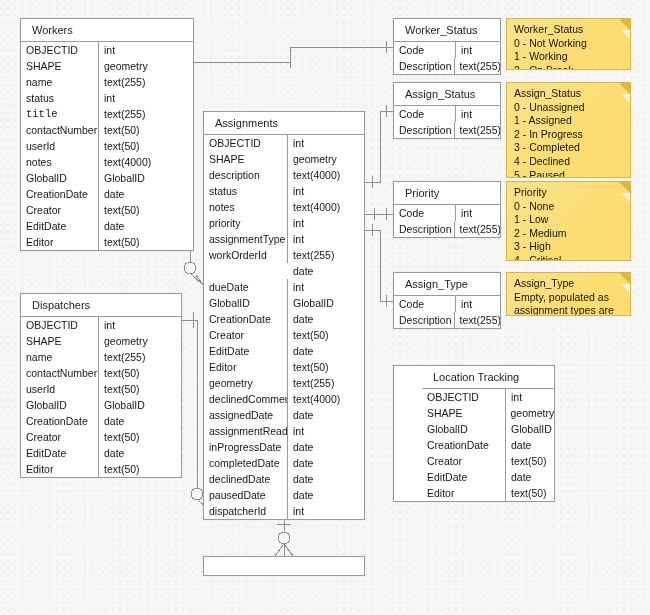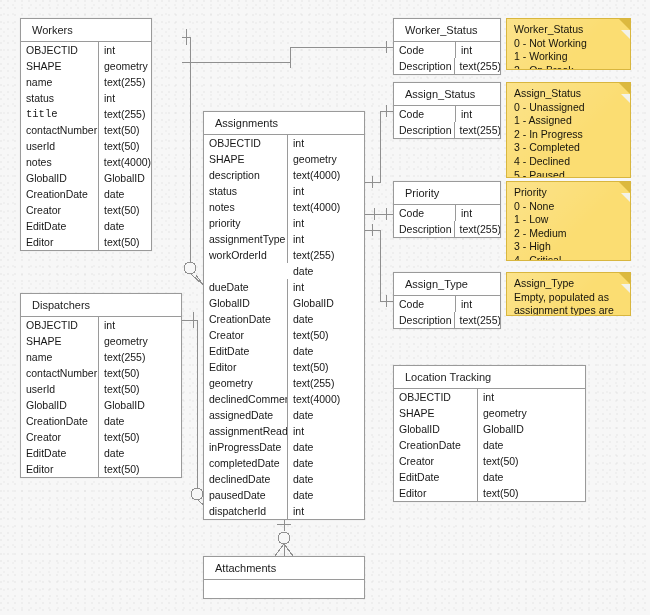--- a/index.html
+++ b/index.html
@@ -159,21 +159,21 @@
         <path d="M277,524 L291,524"></path>
         <g>
           <circle cx="284" cy="538" r="6" fill="#f7f7f7" stroke="#8f8f8f"></circle>
           <path d="M284,544 L275,556 M284,544 L284,556 M284,544 L293,556"></path>
         </g>
       </g>
     </g>
   </svg>
 
   <div id="layer">
-      <div class="tbl" style="left: 20px; top: 18px; width: 132px;">
+      <div class="tbl" style="left: 20px; top: 18px; width: 174px;">
         <div class="tbl-title">Workers</div>
         <div class="tbl-body">
           <div class="row">
             <div class="cell-name" style="width: 78px;">OBJECTID</div>
             <div class="cell-type">int</div>
           </div>
           <div class="row">
             <div class="cell-name" style="width: 78px;">SHAPE</div>
             <div class="cell-type">geometry</div>
           </div>
@@ -363,21 +363,20 @@
             <div class="cell-name" style="width: 84px;">pausedDate</div>
             <div class="cell-type">date</div>
           </div>
           <div class="row">
             <div class="cell-name" style="width: 84px;">dispatcherId</div>
             <div class="cell-type">int</div>
           </div>
         </div>
       </div>
       <div class="tbl" style="left: 203px; top: 556px; width: 162px;">
-        <div class="tbl-title">Attachments</div>
         <div class="tbl-body">
           <div class="row empty">
             <div class="cell-name" style="width: 162px; border-right: none;"></div>
             <div class="cell-type"></div>
           </div>
         </div>
       </div>
       <div class="tbl" style="left: 393px; top: 18px; width: 108px;">
         <div class="tbl-title">Worker_Status</div>
         <div class="tbl-body">
@@ -423,21 +422,21 @@
           <div class="row">
             <div class="cell-name" style="width: 62px;">Code</div>
             <div class="cell-type">int</div>
           </div>
           <div class="row">
             <div class="cell-name" style="width: 62px;">Description</div>
             <div class="cell-type">text(255)</div>
           </div>
         </div>
       </div>
-      <div class="tbl" style="left: 393px; top: 365px; width: 193px;">
+      <div class="tbl" style="left: 393px; top: 365px; width: 162px; padding-left: 28px;">
         <div class="tbl-title">Location Tracking</div>
         <div class="tbl-body">
           <div class="row">
             <div class="cell-name" style="width: 84px;">OBJECTID</div>
             <div class="cell-type">int</div>
           </div>
           <div class="row">
             <div class="cell-name" style="width: 84px;">SHAPE</div>
             <div class="cell-type">geometry</div>
           </div>

